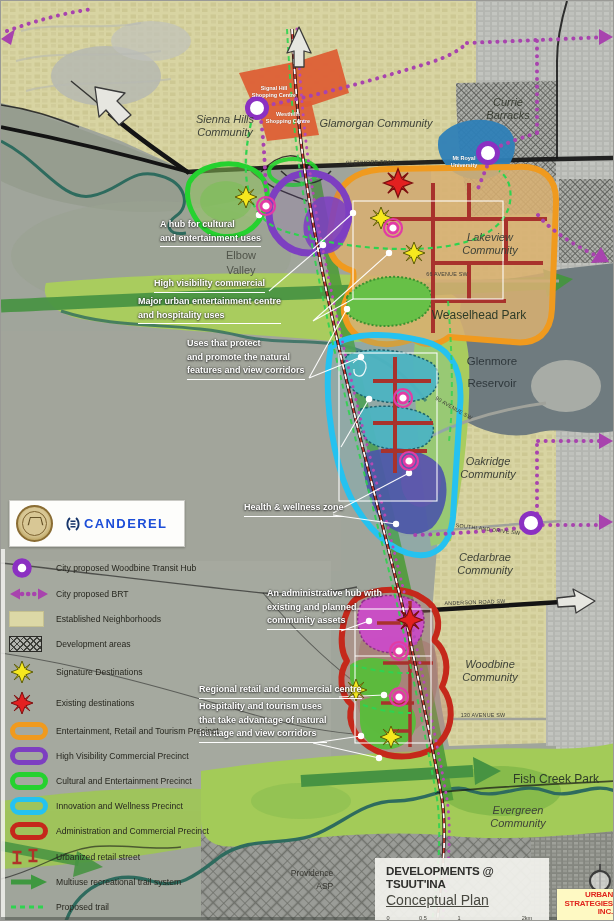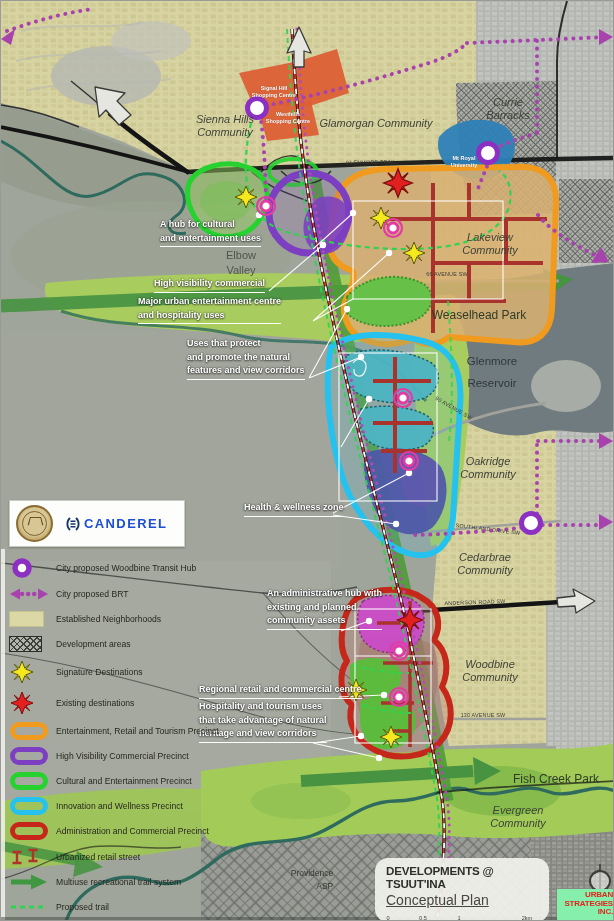--- a/index.html
+++ b/index.html
@@ -33,32 +33,32 @@
   #canderel-box{position:absolute;left:8px;top:499px;width:176px;height:47px;background:#fdfdfb;
                 border:1px solid #c9c9c4;box-shadow:0 1px 2px rgba(0,0,0,.25);display:flex;align-items:center;padding:0 6px;box-sizing:border-box;}
   #seal{width:37px;height:37px;border-radius:50%;background:radial-gradient(circle at 50% 45%,#d8c795 55%,#bba35f 78%,#8a6d34 100%);
         border:2px solid #8a6d34;box-sizing:border-box;position:relative;flex:none;}
   #seal:before{content:"";position:absolute;left:4px;top:4px;right:4px;bottom:4px;border-radius:50%;border:1px solid #7c6230;}
   #seal:after{content:"";position:absolute;left:11px;top:9px;width:11px;height:8px;border:1.6px solid #5d4a20;border-bottom:none;transform:perspective(12px) rotateX(28deg);}
   #canderel-logo{display:flex;align-items:center;margin-left:12px;}
   #canderel-text{font-size:13px;font-weight:bold;letter-spacing:1.4px;color:#1d4ed8;margin-left:3px;}
   
   #title-block{position:absolute;left:374px;top:857px;width:174px;height:64px;background:rgba(242,242,237,.93);
-               padding:6px 0 0 11px;box-sizing:border-box;border-radius:13px;}
+               padding:6px 0 0 11px;box-sizing:border-box;}
   #plan-title{font-size:11.6px;font-weight:bold;color:#2e2e2b;letter-spacing:-.2px;}
   #plan-subtitle{font-size:14px;color:#47473f;margin-top:2px;text-decoration:underline;}
   #scalebar{position:relative;width:146px;height:16px;margin-top:8px;}
   #scalebar .bar-line{position:absolute;left:0;top:9px;width:146px;height:1px;background:#2b2b28;}
   #scalebar .bar-thick{position:absolute;left:73px;top:7px;width:73px;height:4.5px;background:#1d1d1a;}
   #scalebar .tick{position:absolute;top:6px;width:1px;height:7px;background:#2b2b28;}
   #scalebar .slab{position:absolute;top:-1px;font-size:5.6px;color:#45453e;transform:translateX(-50%);}
   
   #north-arrow{position:absolute;left:583px;top:862px;}
   
-  #us-logo{position:absolute;left:556px;top:888px;width:58px;height:33px;background:#86efac;
+  #us-logo{position:absolute;left:556px;top:888px;width:58px;height:33px;background:#fef9c3;
            text-align:right;padding:2px 2px 0 0;box-sizing:border-box;}
   #us-logo div{font-size:8px;line-height:8.6px;font-weight:bold;color:#e0261d;letter-spacing:-.2px;}
 </style>
 </head>
 <body>
 
 <div id="stage">
 
 <svg id="map-svg" width="614" height="921" viewBox="0 0 614 921">
   <defs>

